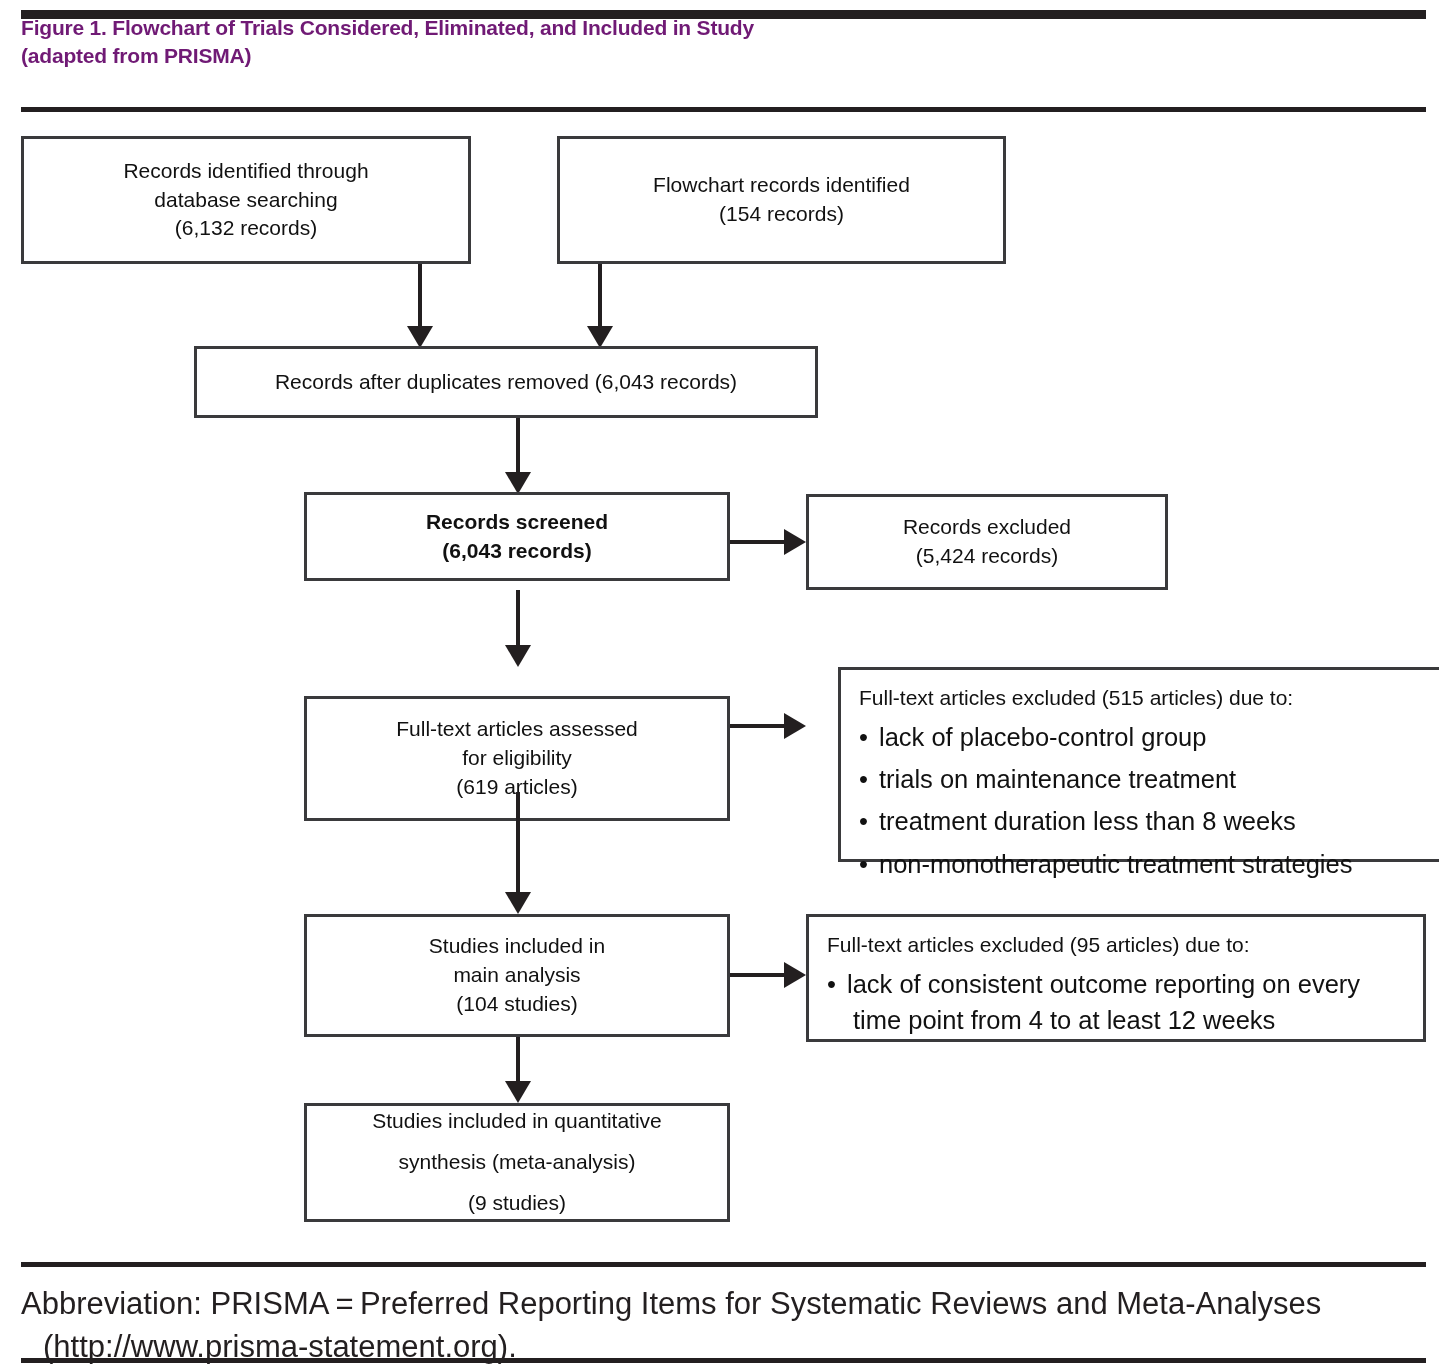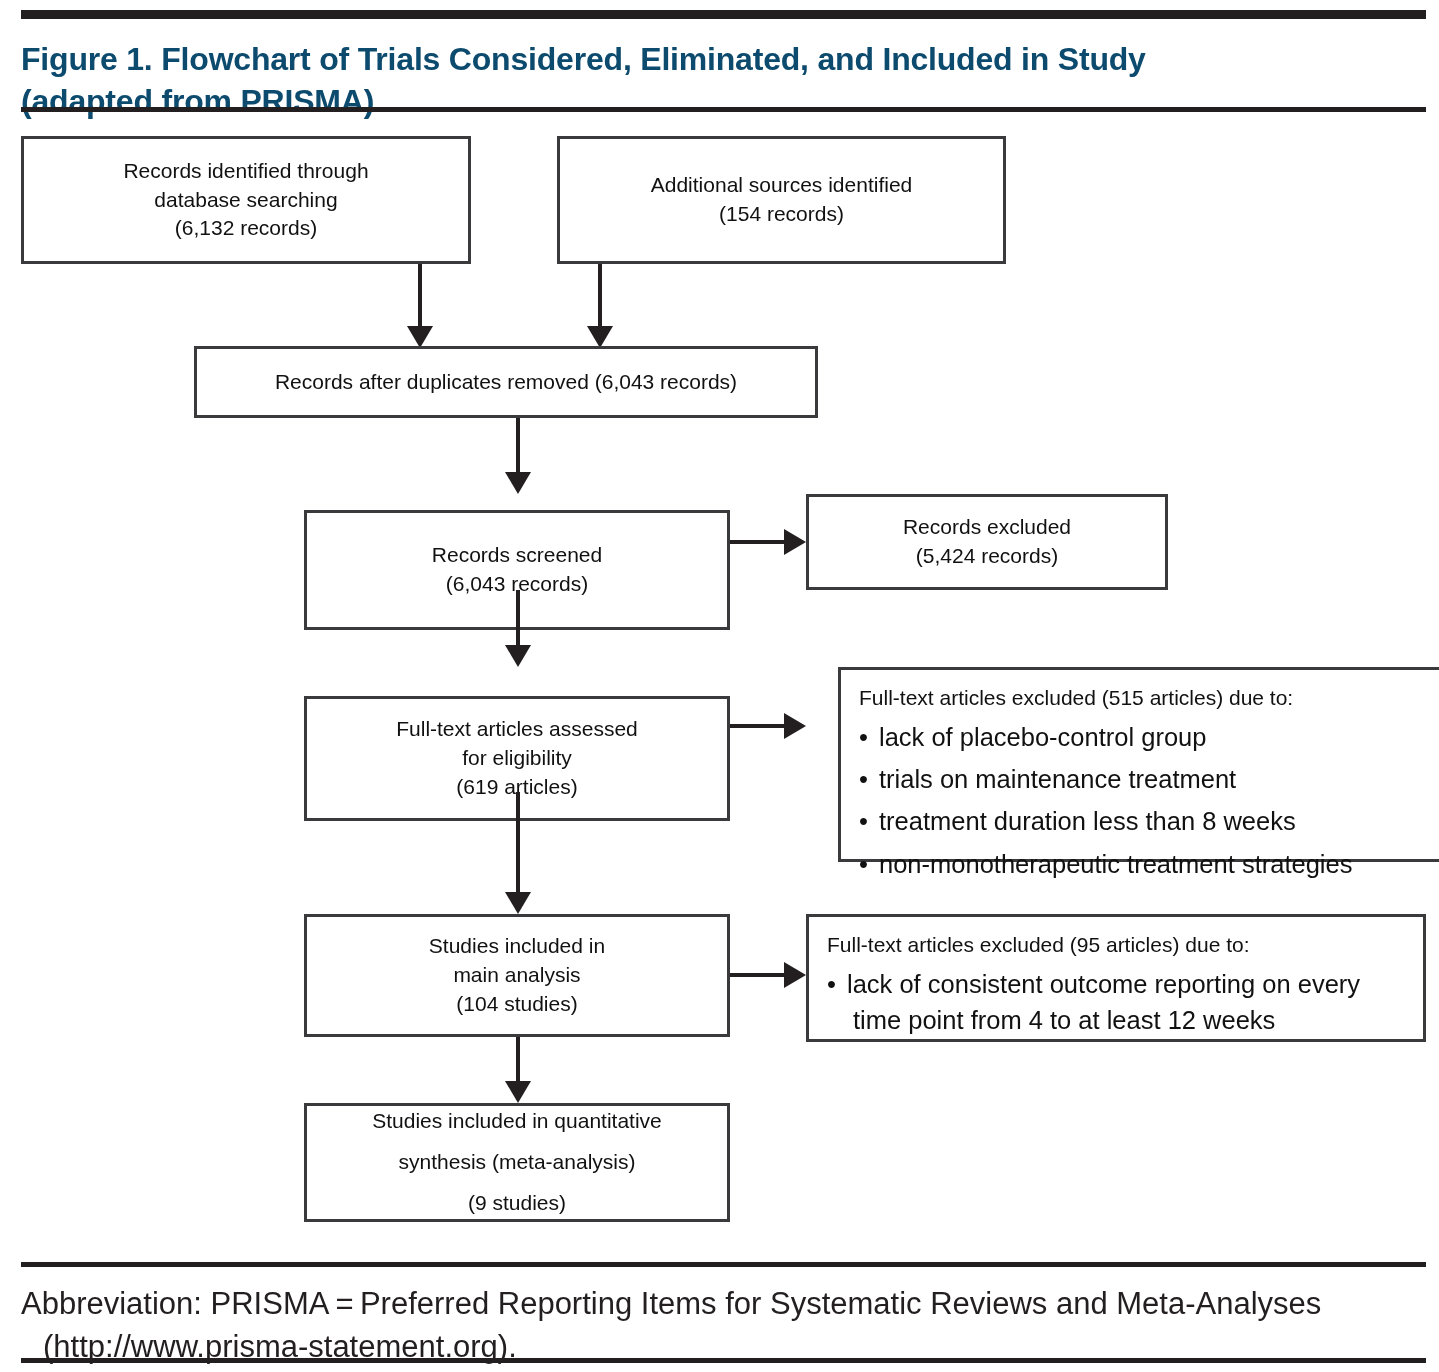--- a/index.html
+++ b/index.html
@@ -33,27 +33,27 @@
     left: 21px;
     width: 1405px;
     height: 5px;
     background: #231f20;
   }
 
   
   #title {
     position: absolute;
     left: 21px;
-    top: 38px;
+    top: 14px;
     width: 1320px;
-    font-size: 32px;
+    font-size: 21px;
     font-weight: bold;
     line-height: 1.32;
     letter-spacing: -0.2px;
-    color: #0c4a6e;
+    color: #701a75;
   }
   #title .line { display: block; white-space: nowrap; }
 
   
   .box {
     position: absolute;
     box-sizing: border-box;
     border: 3px solid #3a3a3c;
     background: #ffffff;
     display: flex;
@@ -162,38 +162,38 @@
 
   <div class="rule-medium" style="top:107px;"></div>
 
   <div class="box centered" style="left:21px; top:136px; width:450px; height:128px;">
     <span class="txt">Records identified through</span>
     <span class="txt">database searching</span>
     <span class="txt">(6,132 records)</span>
   </div>
 
   <div class="box centered" style="left:557px; top:136px; width:449px; height:128px;">
-    <span class="txt">Additional sources identified</span>
+    <span class="txt">Flowchart records identified</span>
     <span class="txt">(154 records)</span>
   </div>
 
   <div class="vline" style="left:418px; top:264px; height:66px;"></div>
   <div class="arrow-down" style="left:407px; top:326px;"></div>
 
   <div class="vline" style="left:598px; top:264px; height:66px;"></div>
   <div class="arrow-down" style="left:587px; top:326px;"></div>
 
   <div class="box centered" style="left:194px; top:346px; width:624px; height:72px;">
     <span class="txt">Records after duplicates removed (6,043 records)</span>
   </div>
 
   <div class="vline" style="left:516px; top:418px; height:58px;"></div>
   <div class="arrow-down" style="left:505px; top:472px;"></div>
 
-  <div class="box centered" style="left:304px; top:510px; width:426px; height:120px;">
+  <div class="box centered" style="left:304px; top:492px; width:426px; height:89px;font-weight:bold;">
     <span class="txt">Records screened</span>
     <span class="txt">(6,043 records)</span>
   </div>
 
   <div class="hline" style="left:730px; top:540px; width:58px;"></div>
   <div class="arrow-right" style="left:784px; top:529px;"></div>
 
   <div class="box centered" style="left:806px; top:494px; width:362px; height:96px;">
     <span class="txt">Records excluded</span>
     <span class="txt">(5,424 records)</span>

